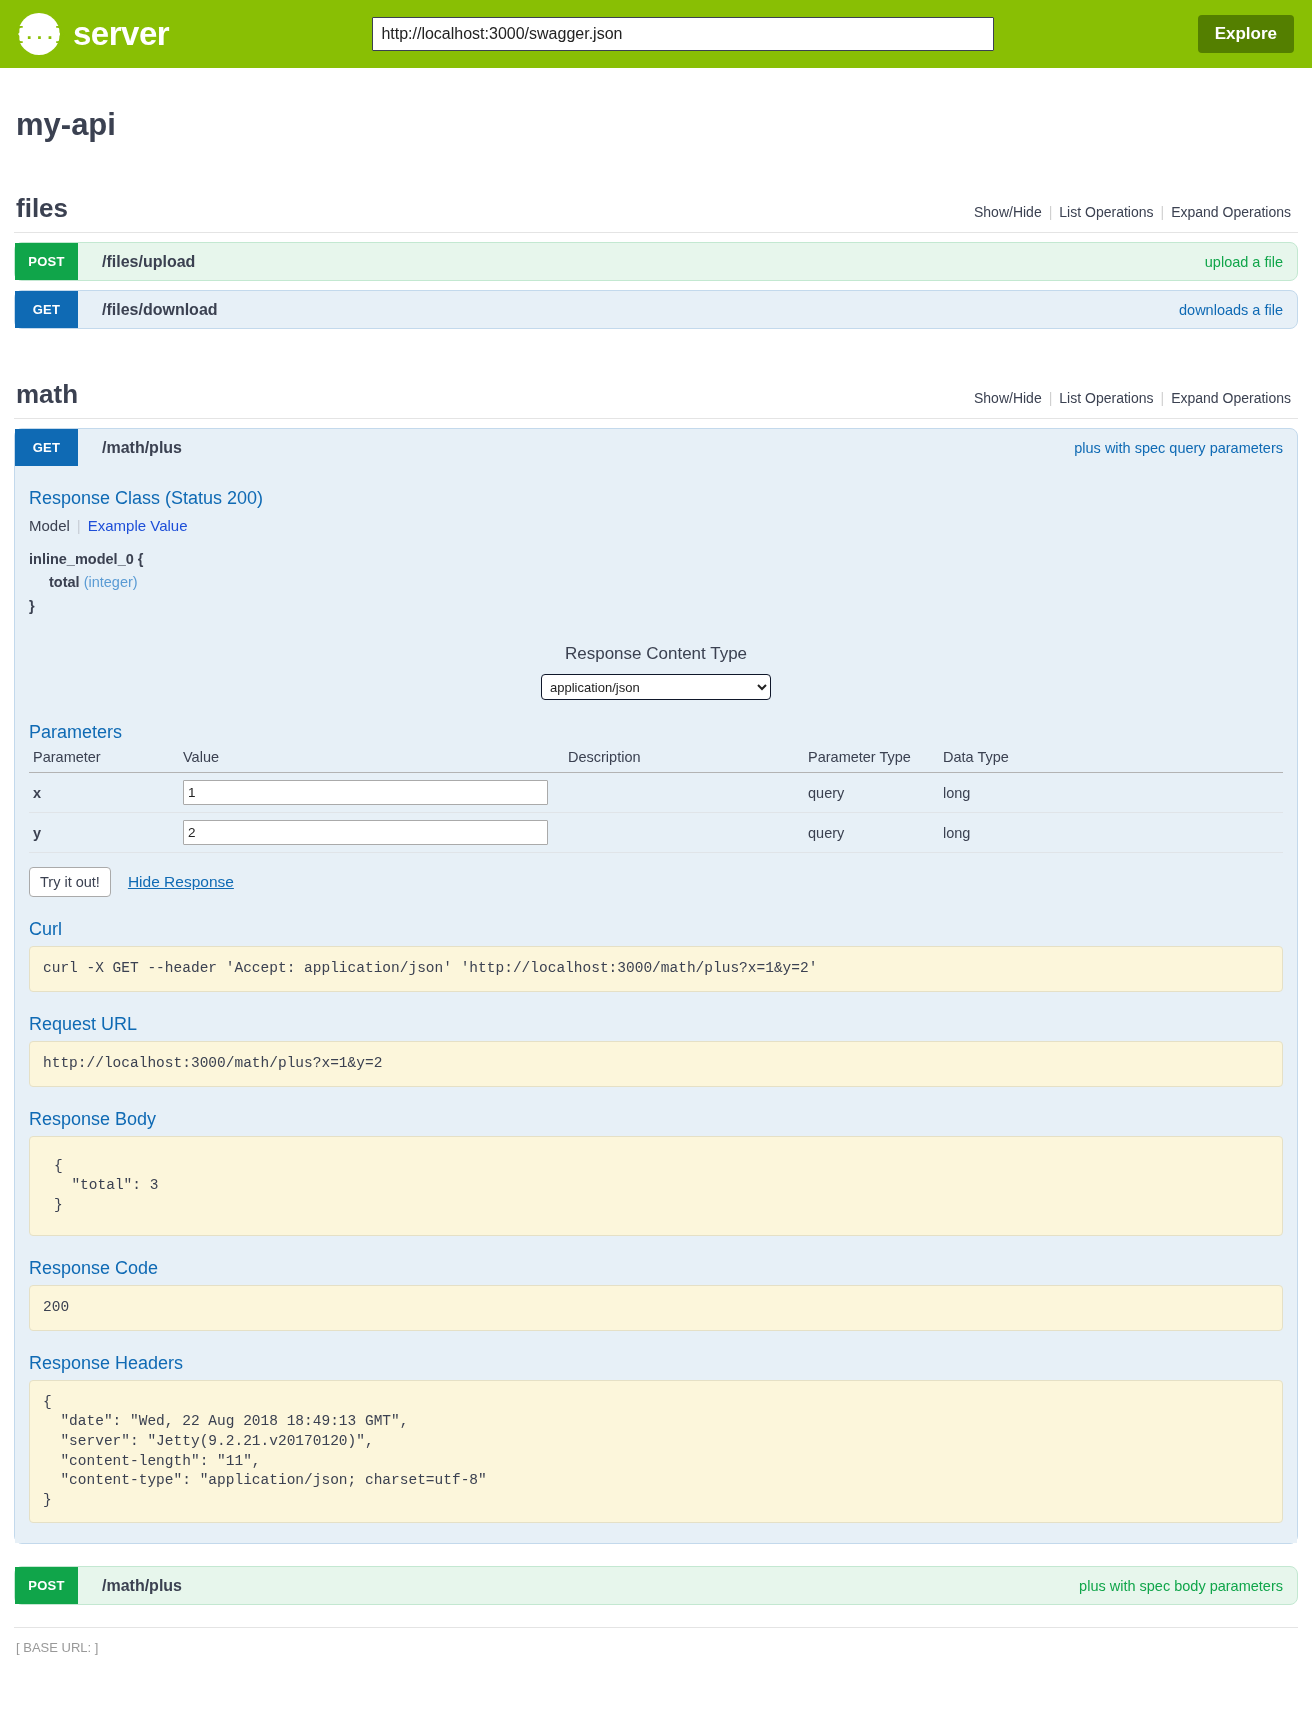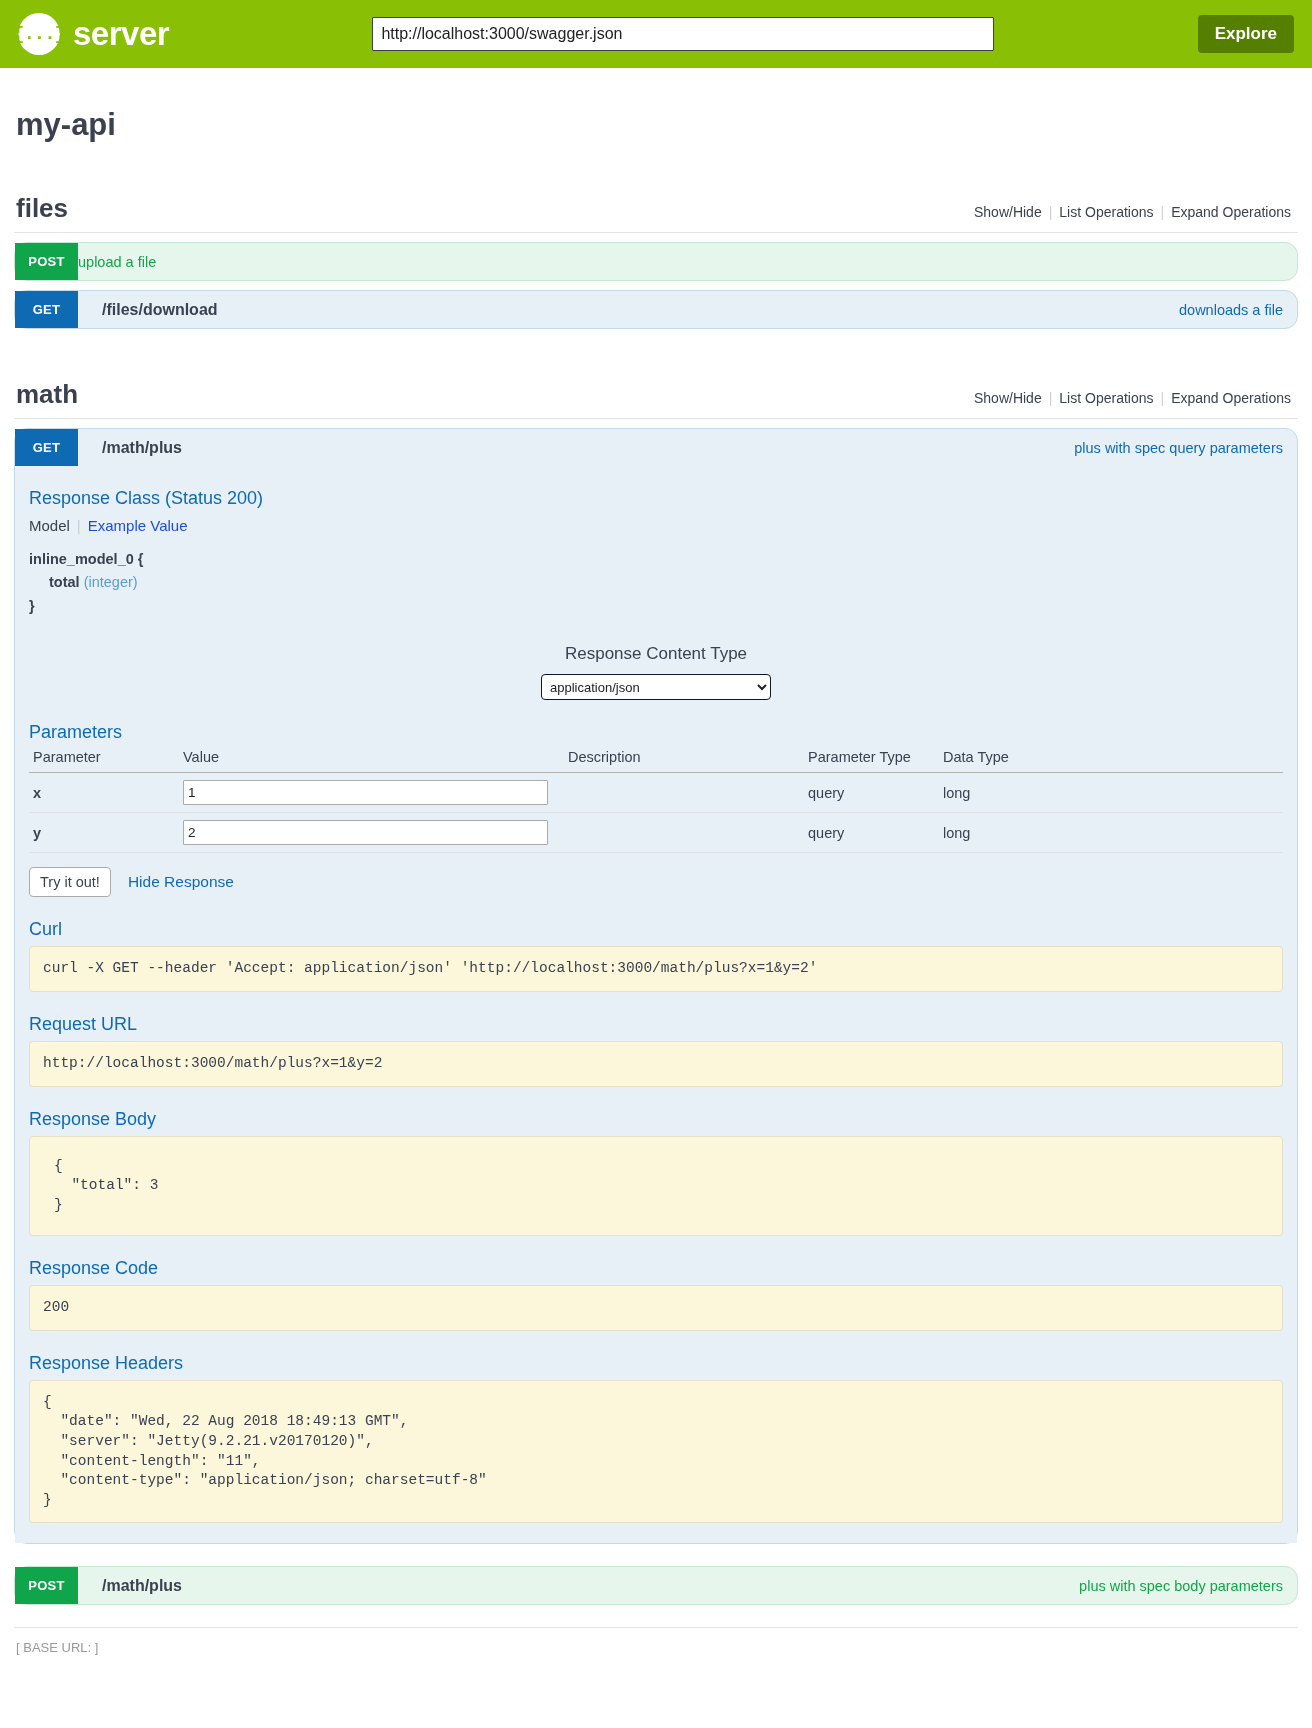--- a/index.html
+++ b/index.html
@@ -100,21 +100,21 @@
     text-decoration: none;
     padding: 0 7px;
     cursor: pointer;
   }
   .resource-options .sep { color: #d0d0d0; }
 
   
   .op {
     margin-top: 9px;
     border: 1px solid transparent;
-    border-radius: 13px;
+    border-radius: 8px;
   }
   .op-head {
     display: flex;
     align-items: center;
     height: 37px;
     padding-right: 14px;
   }
   .op-method {
     width: 63px;
     height: 100%;
@@ -244,20 +244,21 @@
     border-radius: 4px;
     font-size: 14.5px;
     font-family: "Liberation Sans", sans-serif;
     color: #3b4151;
     padding: 6px 10px;
     cursor: pointer;
   }
   .hide-response {
     color: #0f6ab4;
     font-size: 15.5px;
+    text-decoration: underline;
     cursor: pointer;
   }
 
   pre.code {
     background: #fcf6db;
     border: 1px solid #e5e0c6;
     border-radius: 4px;
     font-family: "Liberation Mono", monospace;
     font-size: 14.5px;
     color: #3b4151;
@@ -302,20 +303,21 @@
   <div class="resource-head">
     <div class="resource-name">files</div>
     <div class="resource-options">
       <a>Show/Hide</a><span class="sep">|</span><a>List Operations</a><span class="sep">|</span><a>Expand Operations</a>
     </div>
   </div>
 
   <div class="op post">
     <div class="op-head">
       <div class="op-method">POST</div>
+      <div class="op-path">/files/upload</div>
       <div class="op-summary">upload a file</div>
     </div>
   </div>
 
   <div class="op get">
     <div class="op-head">
       <div class="op-method">GET</div>
       <div class="op-path">/files/download</div>
       <div class="op-summary">downloads a file</div>
     </div>

